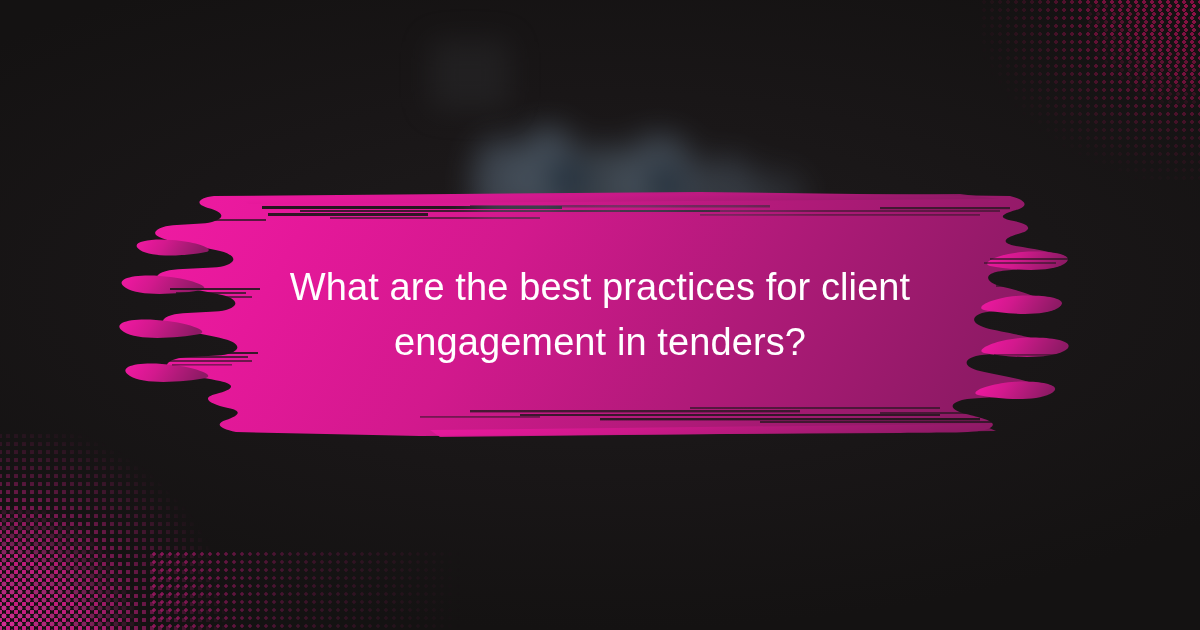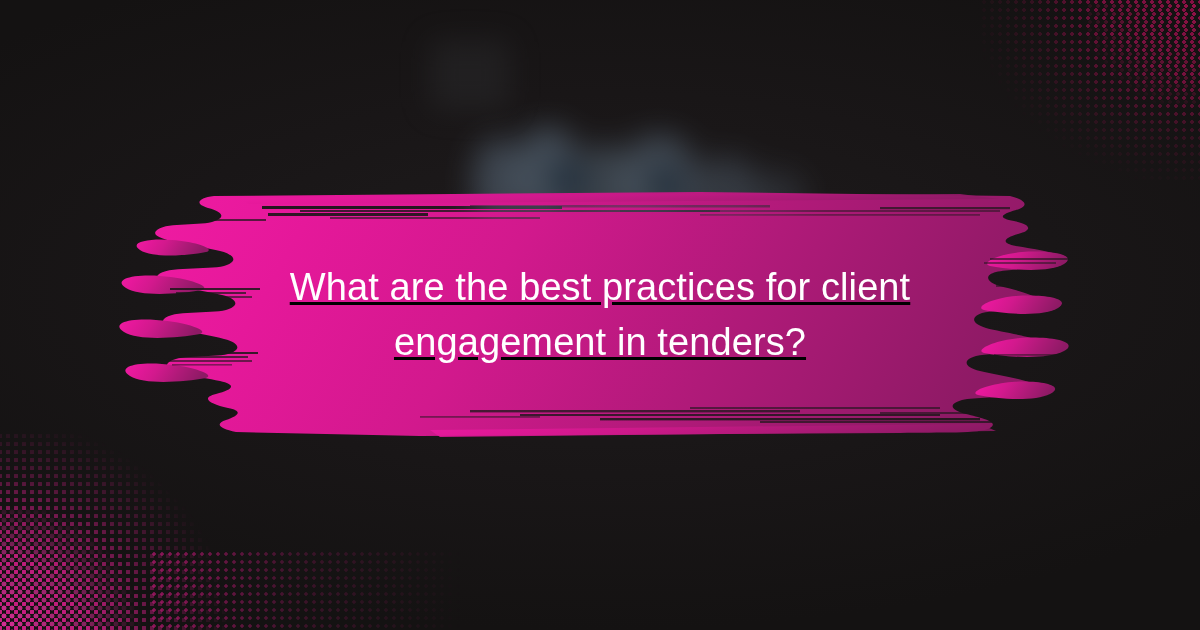--- a/index.html
+++ b/index.html
@@ -140,21 +140,20 @@
   
   .headline {
     position: absolute;
     left: 0;
     top: 0;
     width: 1200px;
     height: 630px;
     display: flex;
     align-items: center;
     justify-content: center;
-    text-decoration: underline;
   }
   .headline-inner {
     width: 660px;
     text-align: center;
   }
   .headline-text {
     margin: 0;
     color: #ffffff;
     font-family: "Liberation Sans", sans-serif;
     font-size: 38px;

